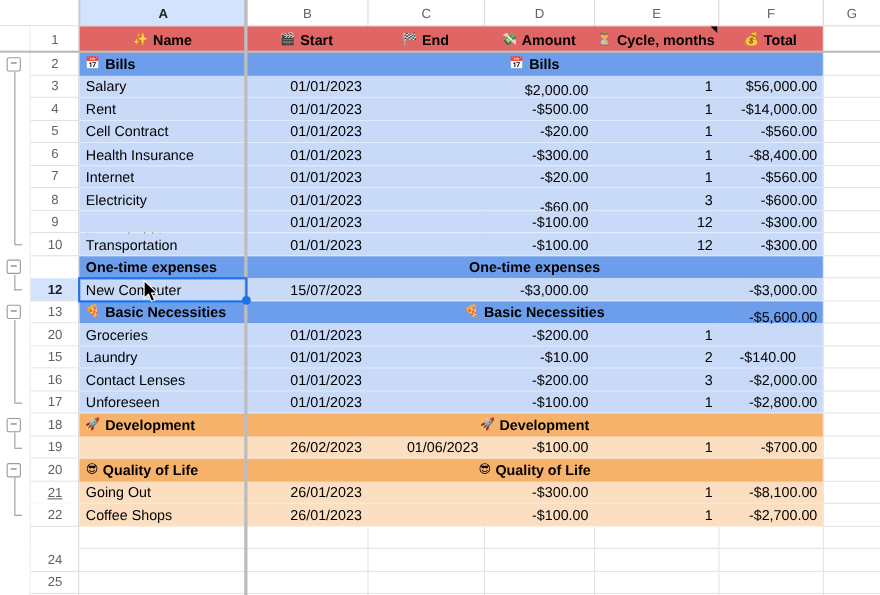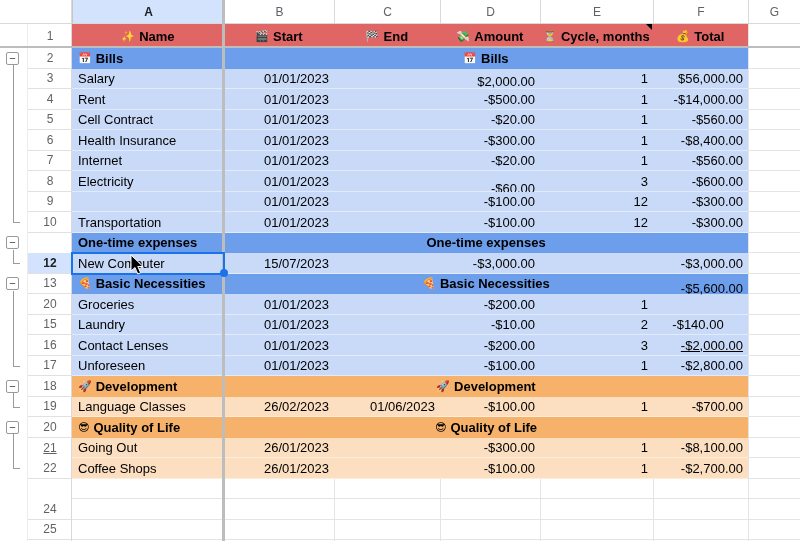--- a/index.html
+++ b/index.html
@@ -326,21 +326,21 @@
     <div class="abs cell right" style="left: 224px; top: 335px; width: 110px; height: 20.5px;">
       <span>01/01/2023</span>
     </div>
     <div class="abs cell right" style="left: 334px; top: 335px; width: 106px; height: 20.5px;"></div>
     <div class="abs cell right" style="left: 440px; top: 335px; width: 100px; height: 20.5px;">
       <span>-$200.00</span>
     </div>
     <div class="abs cell right" style="left: 540px; top: 335px; width: 113px; height: 20.5px;">
       <span>3</span>
     </div>
-    <div class="abs cell right" style="left: 653px; top: 335px; width: 95px; height: 20.5px; text-decoration: underline;">
+    <div class="abs cell right" style="left: 653px; top: 335px; width: 95px; height: 20.5px;">
       <span>-$2,000.00</span>
     </div>
     <div class="abs " style="left: 72px; top: 355.5px; width: 676px; height: 20.5px; background: rgb(201, 218, 248); border-bottom: 1px solid rgba(255, 255, 255, 0.45);"></div>
     <div class="abs cell left" style="left: 72px; top: 355.5px; width: 152px; height: 20.5px;">
       <span>Unforeseen</span>
     </div>
     <div class="abs cell right" style="left: 224px; top: 355.5px; width: 110px; height: 20.5px;">
       <span>01/01/2023</span>
     </div>
     <div class="abs cell right" style="left: 334px; top: 355.5px; width: 106px; height: 20.5px;"></div>
@@ -356,23 +356,20 @@
     <div class="abs " style="left: 72px; top: 376px; width: 676px; height: 20.5px; background: rgb(246, 178, 107);"></div>
     <div class="abs cell left bold" style="left: 72px; top: 376px; width: 152px; height: 20.5px;">
       <span class="icon">🚀</span>
       <span>Development</span>
     </div>
     <div class="abs cell center bold" style="left: 224px; top: 376px; width: 524px; height: 20.5px;">
       <span class="icon">🚀</span>
       <span>Development</span>
     </div>
     <div class="abs " style="left: 72px; top: 396.5px; width: 676px; height: 20.5px; background: rgb(252, 223, 192); border-bottom: 1px solid rgba(255, 255, 255, 0.45);"></div>
-    <div class="abs cell left" style="left: 72px; top: 396.5px; width: 152px; height: 20.5px;">
-      <span>Language Classes</span>
-    </div>
     <div class="abs cell right" style="left: 224px; top: 396.5px; width: 110px; height: 20.5px;">
       <span>26/02/2023</span>
     </div>
     <div class="abs cell right" style="left: 334px; top: 396.5px; width: 106px; height: 20.5px;">
       <span>01/06/2023</span>
     </div>
     <div class="abs cell right" style="left: 440px; top: 396.5px; width: 100px; height: 20.5px;">
       <span>-$100.00</span>
     </div>
     <div class="abs cell right" style="left: 540px; top: 396.5px; width: 113px; height: 20.5px;">

